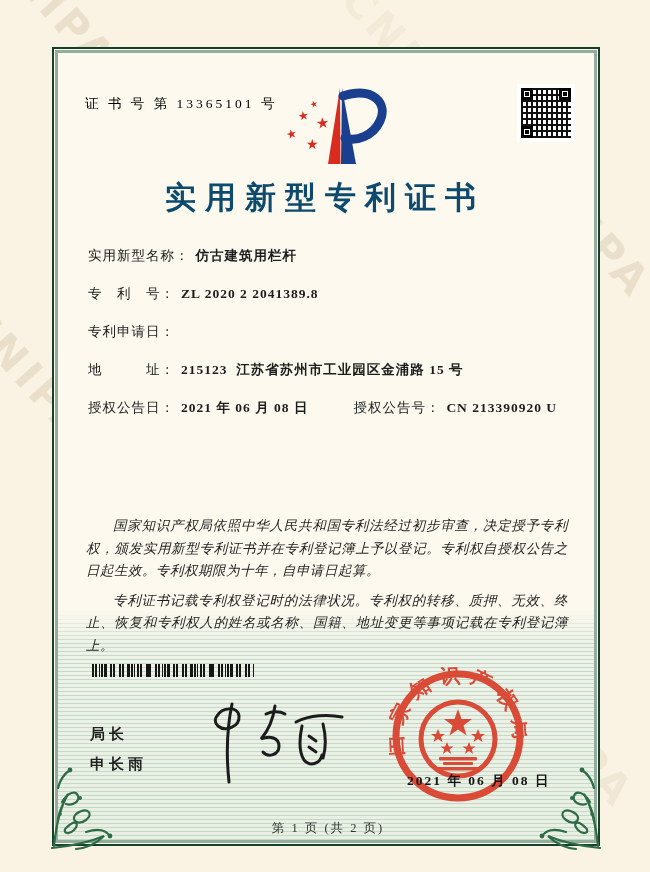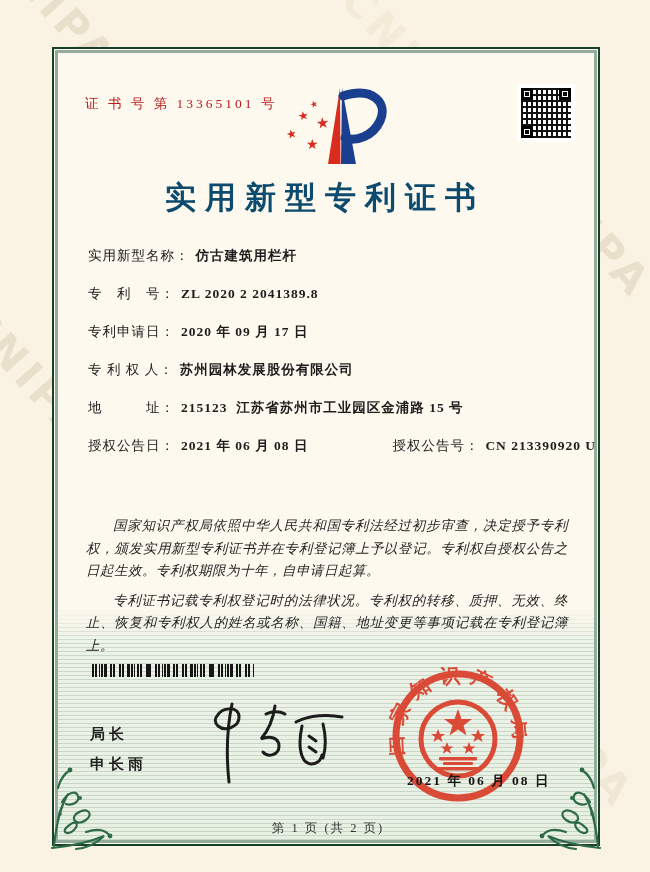--- a/index.html
+++ b/index.html
@@ -34,21 +34,21 @@
       repeating-linear-gradient(0deg, rgba(118,158,124,0.30) 0 1px, rgba(0,0,0,0) 1px 4px),
       linear-gradient(#eef3e9,#e8efe3);
     -webkit-mask-image:linear-gradient(to bottom, transparent 0, #000 34px);
             mask-image:linear-gradient(to bottom, transparent 0, #000 34px);
   }
   .corner-orn { position:absolute; z-index:6; width:96px; height:96px; }
   .corner-orn.left  { left:-8px;  bottom:-10px; }
   .corner-orn.right { right:-8px; bottom:-10px; transform:scaleX(-1); }
 
   
-  .cert-no { left:85px; top:95px; font-size:13.5px; letter-spacing:3px; color:#b91c1c; z-index:5; }
+  .cert-no { left:85px; top:95px; font-size:13.5px; letter-spacing:3px; color:#000000; z-index:5; }
   .logo { left:276px; top:84px; width:126px; height:86px; z-index:5; }
   .logo .star { position:absolute; color:#d92b1e; line-height:1; }
   .qr {
     left:517px; top:84px; width:58px; height:58px; background:#fff;
     padding:4px; z-index:5;
   }
   .qr-pattern {
     position:relative; width:100%; height:100%;
     background-image:
       repeating-linear-gradient(90deg, #111 0 2px, transparent 2px 5px),
@@ -62,21 +62,21 @@
   .title {
     left:0; top:177px; width:650px; text-align:center;
     font-size:31px; font-weight:bold; letter-spacing:9px; color:#0c4a6e; z-index:5;
   }
 
   
   .fields { left:88px; top:247px; width:490px; z-index:5; }
   .frow { display:flex; align-items:baseline; height:38px; }
   .flabel { font-size:13.5px; color:#222; white-space:pre; letter-spacing:1px; }
   .fvalue { font-size:13.5px; font-weight:600; color:#1d1d1d; letter-spacing:1px; margin-left:6px; white-space:pre; }
-  .fpair2 { margin-left:84px; display:flex; align-items:baseline; }
+  .fpair2 { margin-left:45px; display:flex; align-items:baseline; }
 
   
   .paras { left:86px; top:508px; width:482px; z-index:5; }
   .paras p {
     font-size:13.5px; line-height:22.5px; text-indent:2em;
     font-style:italic; color:#1f1f1f; letter-spacing:0.5px; text-align:justify;margin-top:7px;
   }
 
   
   .barcode {
@@ -178,25 +178,20 @@
   <div class="frow">
     <span class="flabel">实用新型名称：</span>
     <span class="fvalue">仿古建筑用栏杆</span>
   </div>
   <div class="frow">
     <span class="flabel">专　利　号：</span>
     <span class="fvalue">ZL 2020 2 2041389.8</span>
   </div>
   <div class="frow">
     <span class="flabel">专利申请日：</span>
-    <span class="fvalue">2020 年 09 月 17 日</span>
-  </div>
-  <div class="frow">
-    <span class="flabel">专 利 权 人：</span>
-    <span class="fvalue">苏州园林发展股份有限公司</span>
   </div>
   <div class="frow">
     <span class="flabel">地　　　址：</span>
     <span class="fvalue">215123  江苏省苏州市工业园区金浦路 15 号</span>
   </div>
   <div class="frow">
     <span class="flabel">授权公告日：</span>
     <span class="fvalue">2021 年 06 月 08 日</span>
     <span class="fpair2">
       <span class="flabel">授权公告号：</span>

